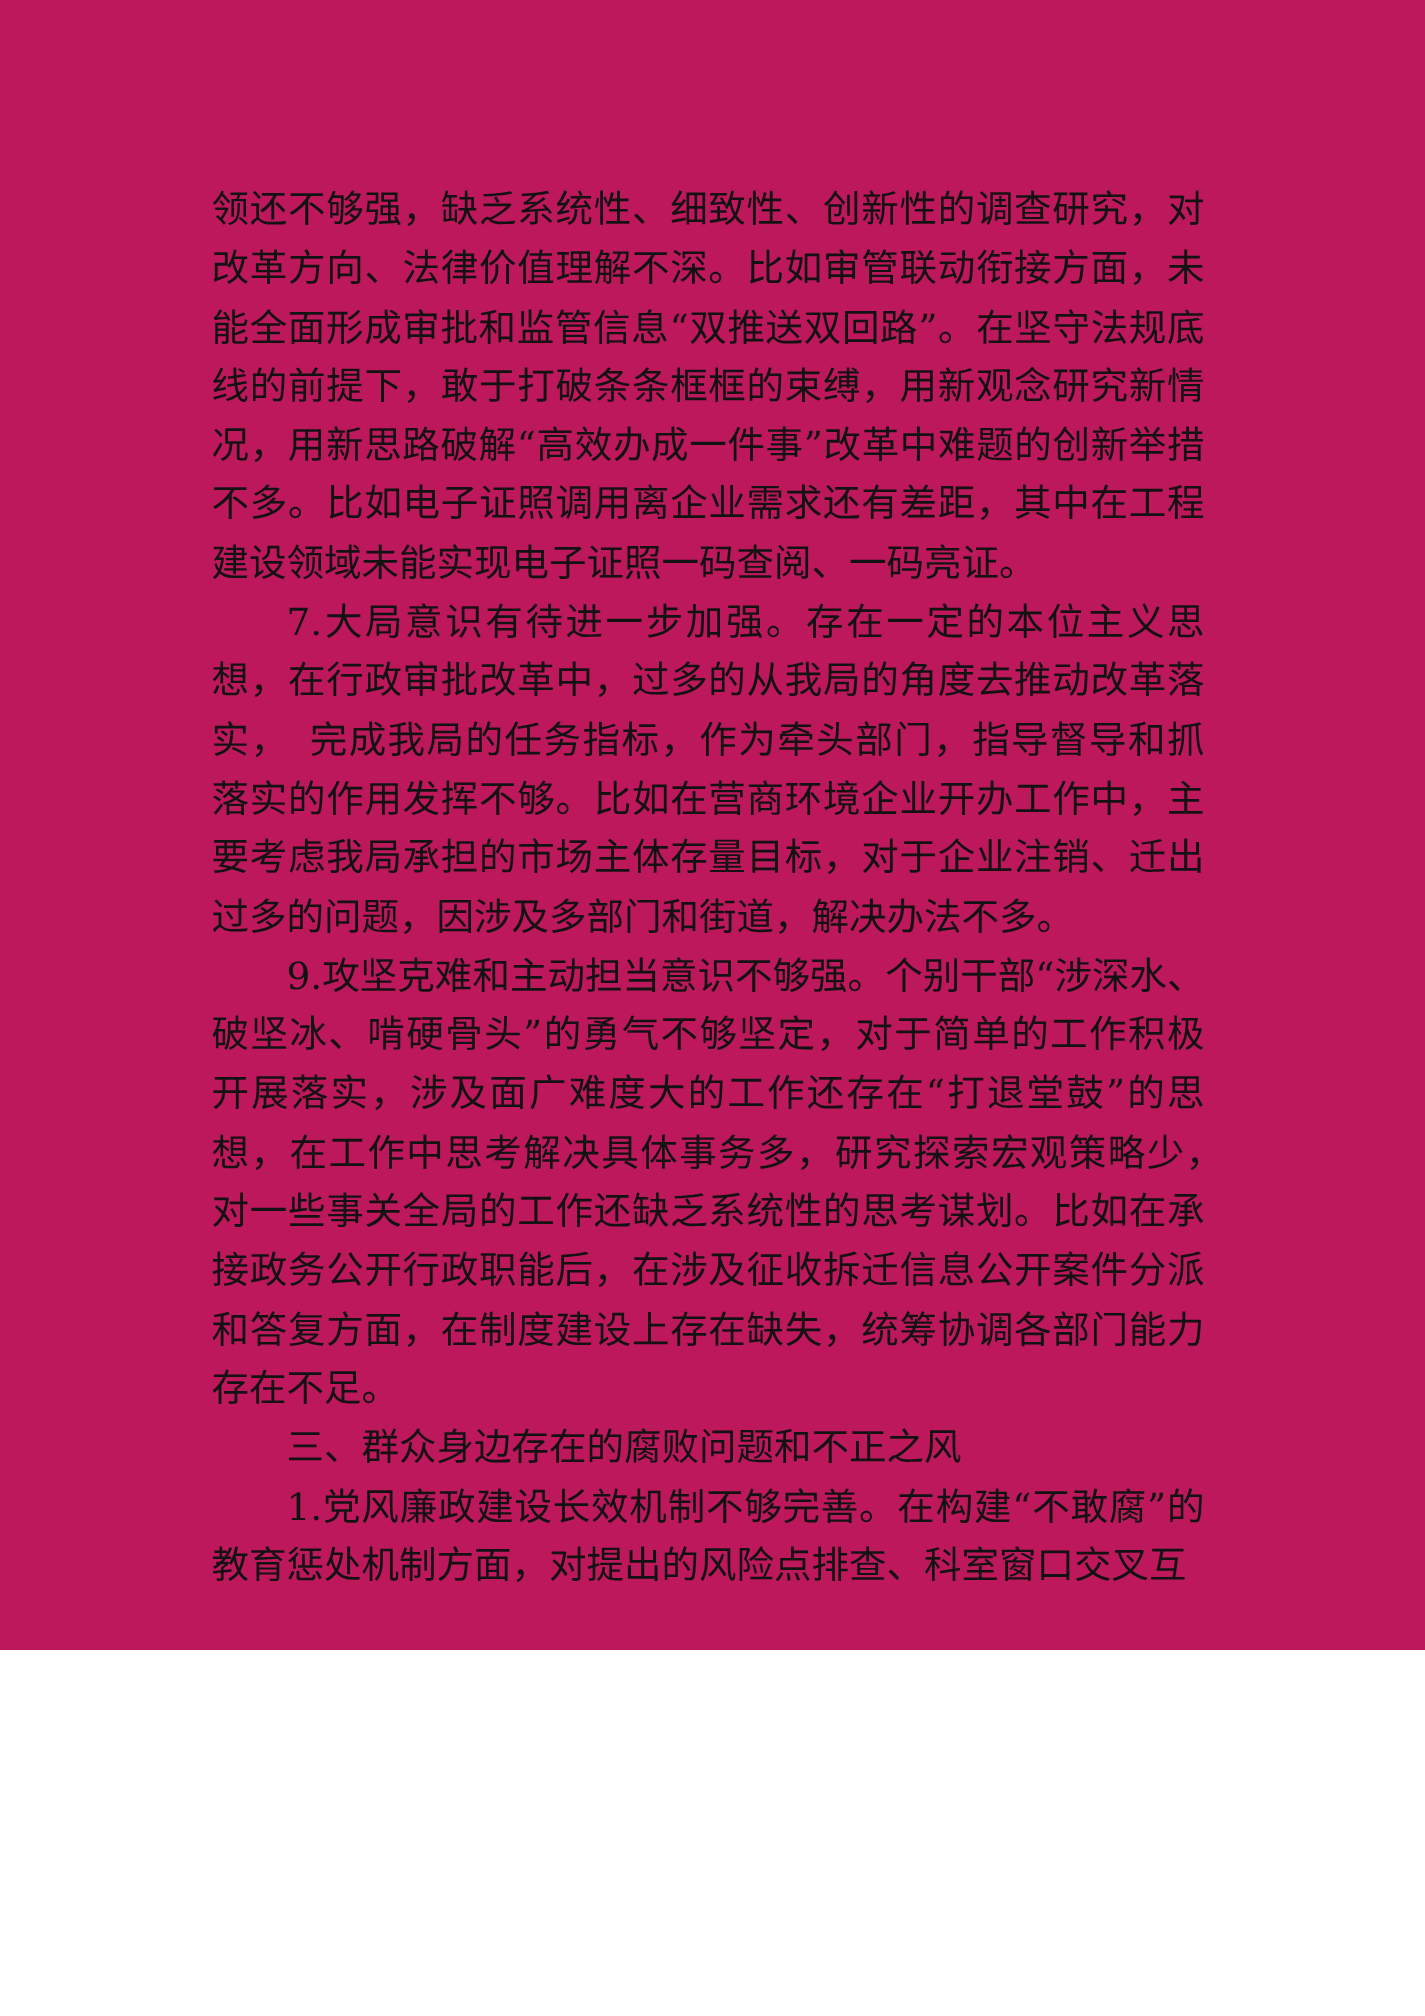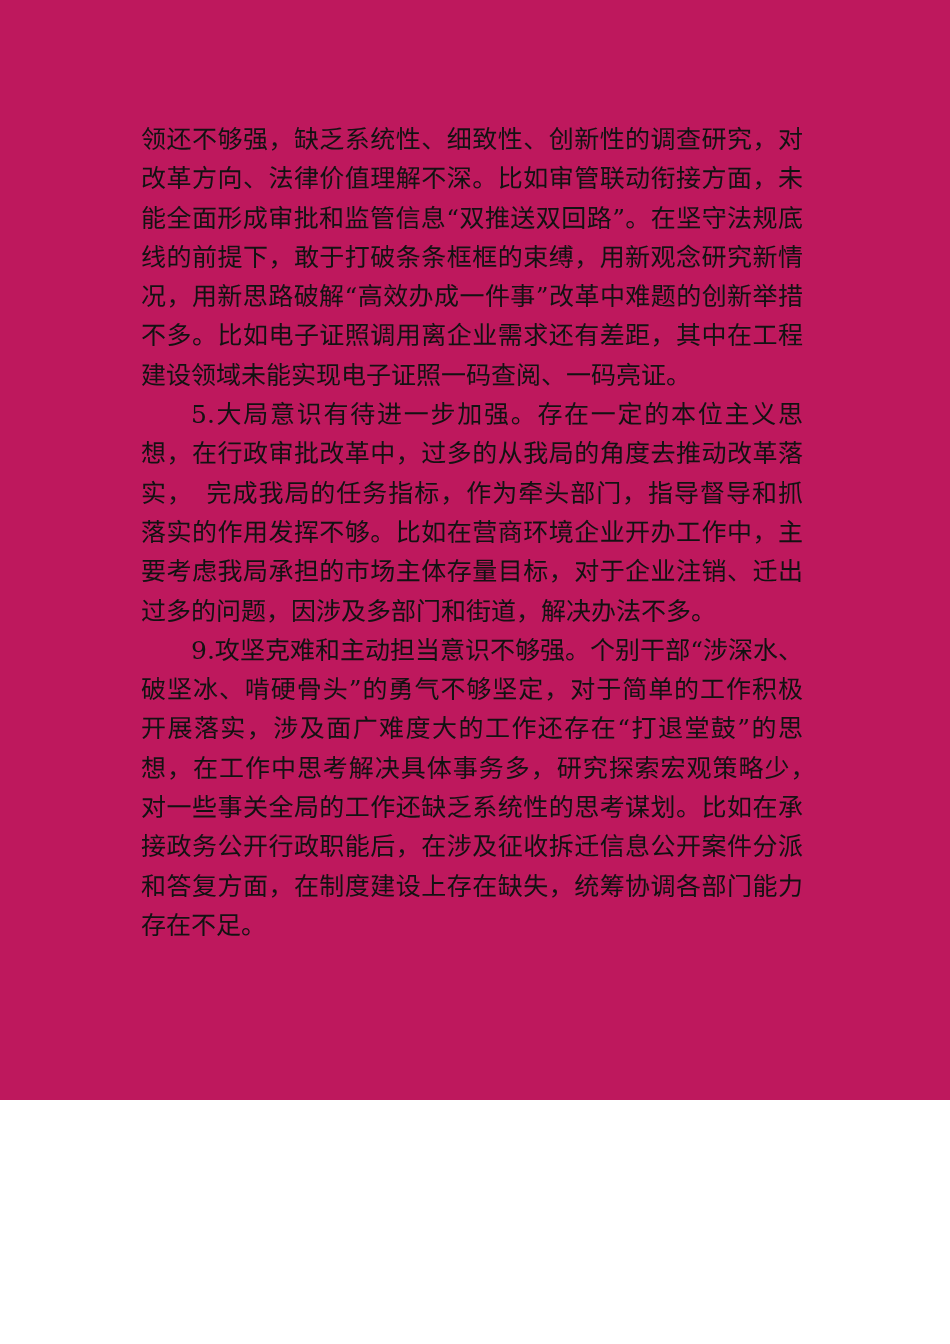--- a/index.html
+++ b/index.html
@@ -37,16 +37,18 @@
   .doc-body p.indent {
     text-indent: 2em;
   }
 </style>
 </head>
 <body>
 
 <div class="page">
   <div class="doc-body" id="doc-body">
       <p class="">领还不够强，缺乏系统性、细致性、创新性的调查研究，对改革方向、法律价值理解不深。比如审管联动衔接方面，未能全面形成审批和监管信息“双推送双回路”。在坚守法规底线的前提下，敢于打破条条框框的束缚，用新观念研究新情况，用新思路破解“高效办成一件事”改革中难题的创新举措不多。比如电子证照调用离企业需求还有差距，其中在工程建设领域未能实现电子证照一码查阅、一码亮证。</p>
-      <p class="indent">5.大局意识有待进一步加强。存在一定的本位主义思想，在行政审批改革中，过多的从我局的角度去推动改革落实，　完成我局的任务指标，作为牵头部门，指导督导和抓落实的作用发挥不够。比如在营商环境企业开办工作中，主要考虑我局承担的市场主体存量目标，对于企业注销、迁出过多的问题，因涉及多部门和街道，解决办法不多。</p>
+      <p class="indent">7.大局意识有待进一步加强。存在一定的本位主义思想，在行政审批改革中，过多的从我局的角度去推动改革落实，　完成我局的任务指标，作为牵头部门，指导督导和抓落实的作用发挥不够。比如在营商环境企业开办工作中，主要考虑我局承担的市场主体存量目标，对于企业注销、迁出过多的问题，因涉及多部门和街道，解决办法不多。</p>
       <p class="indent">9.攻坚克难和主动担当意识不够强。个别干部“涉深水、破坚冰、啃硬骨头”的勇气不够坚定，对于简单的工作积极开展落实，涉及面广难度大的工作还存在“打退堂鼓”的思想，在工作中思考解决具体事务多，研究探索宏观策略少，　对一些事关全局的工作还缺乏系统性的思考谋划。比如在承接政务公开行政职能后，在涉及征收拆迁信息公开案件分派和答复方面，在制度建设上存在缺失，统筹协调各部门能力存在不足。</p>
+      <p class="indent">三、群众身边存在的腐败问题和不正之风</p>
+      <p class="indent">1.党风廉政建设长效机制不够完善。在构建“不敢腐”的教育惩处机制方面，对提出的风险点排查、科室窗口交叉互</p>
     </div>
 </div>
 
 </body></html>

